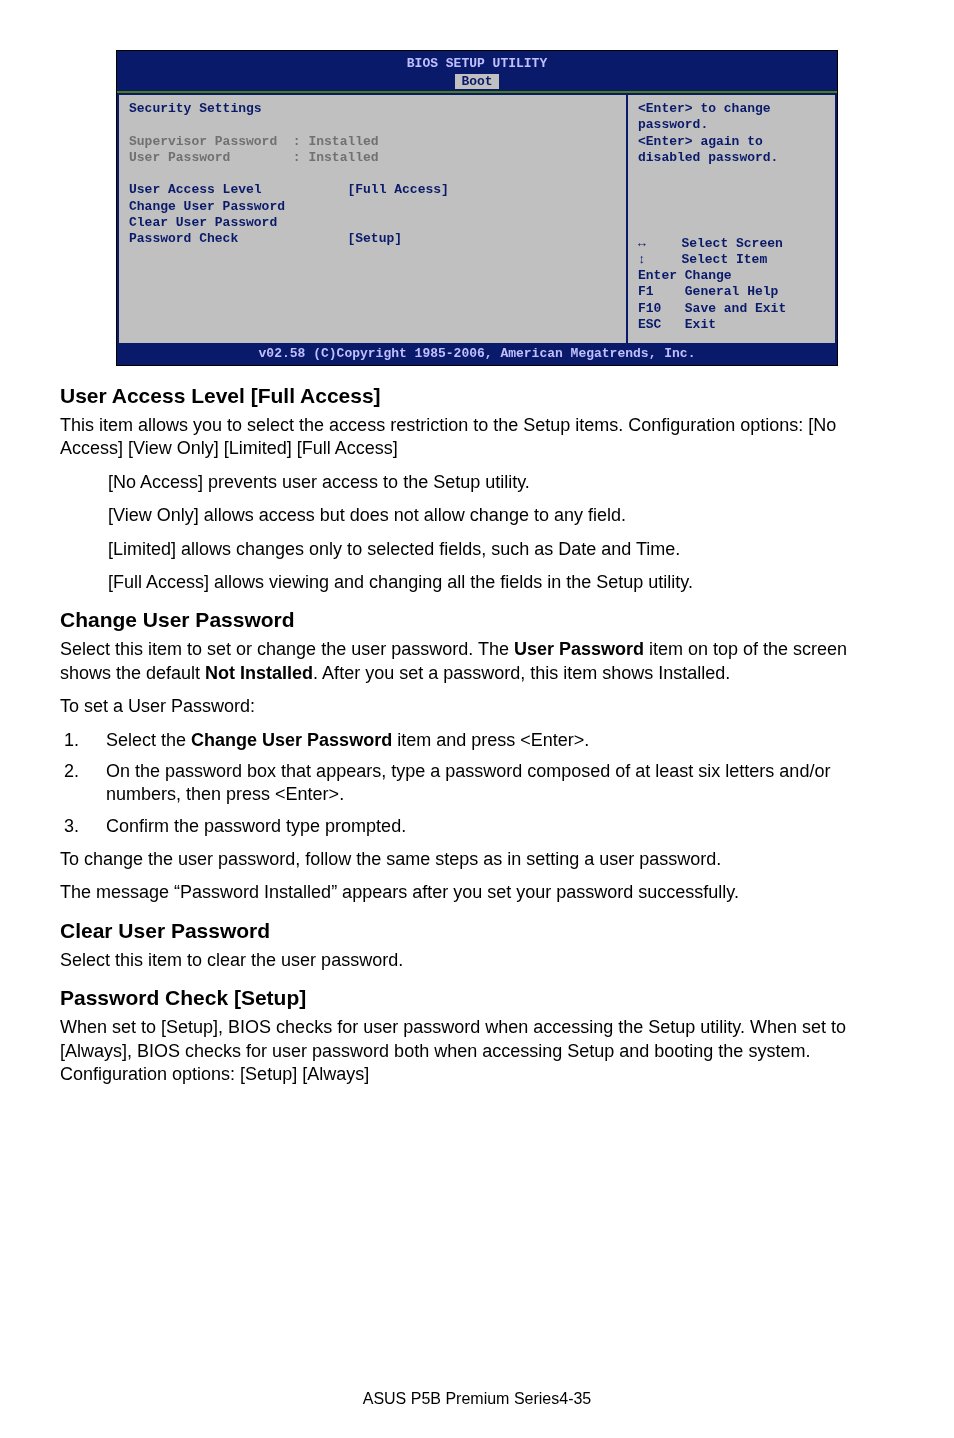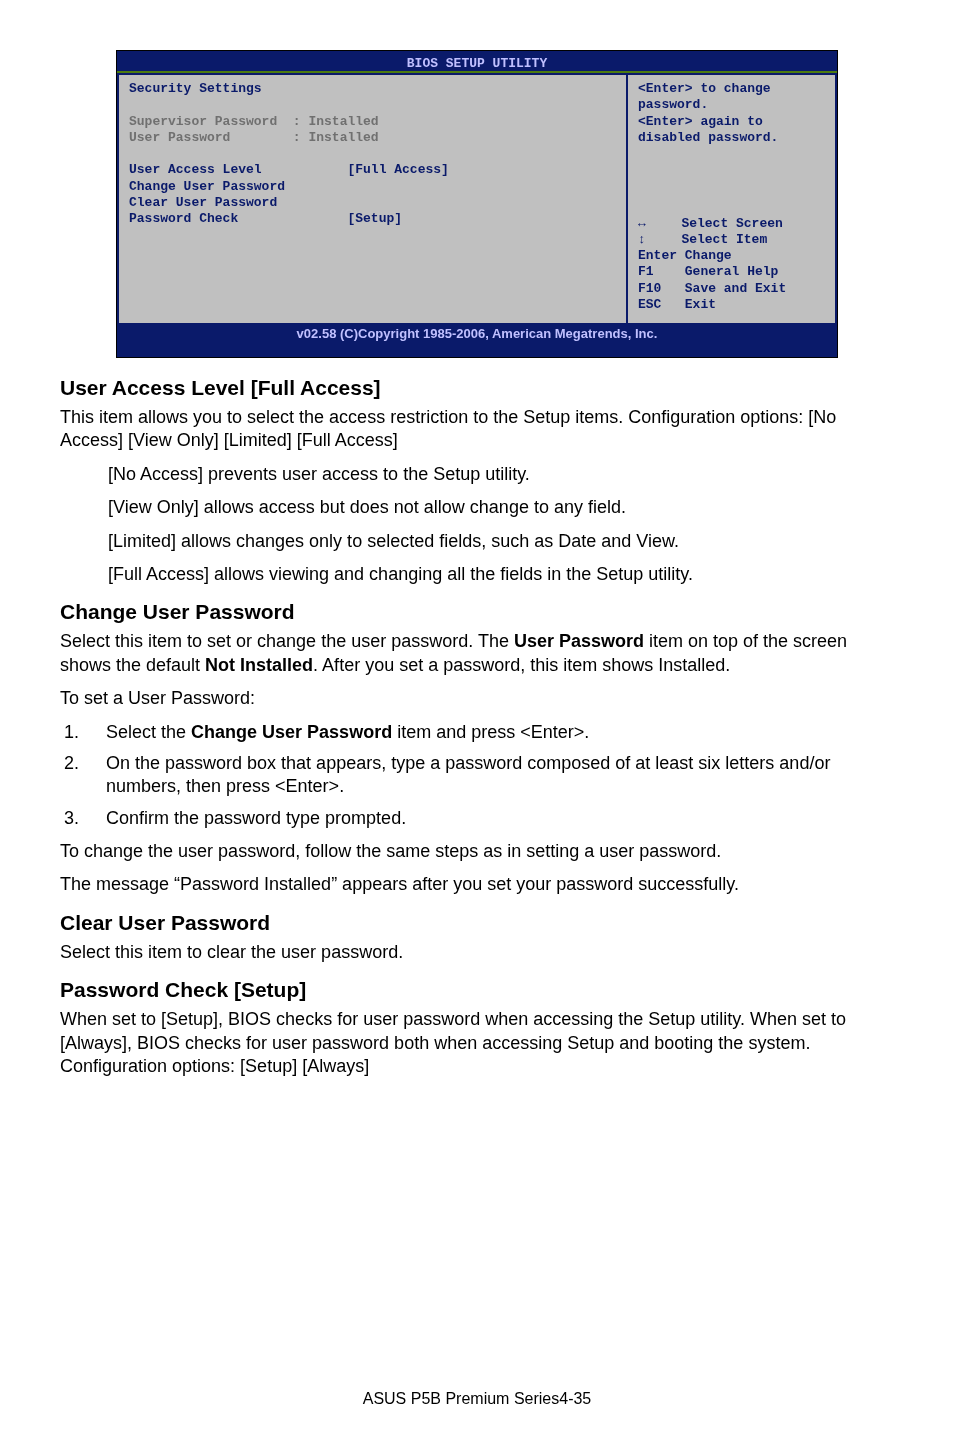--- a/index.html
+++ b/index.html
@@ -90,24 +90,24 @@
   }
   .bios-blue {
     color: #0a1a6a;
     font-weight: bold;
   }
   .bios-row { white-space: pre; line-height: 1.25; }
   .bios-footer {
     background: #0a1a6a;
     text-align: center;
     color: #c0c0ff;
-    font-family: Liberation Sans, sans-serif;
-    font-size: 13px;
-    font-weight: bold;
-    padding: 1px 0 16px 0;
+    font-family: Liberation Mono, monospace;
+    font-size: 13px;
+    font-weight: bold;
+    padding: 1px 0 4px 0;
   }
   .nav-block .bios-row { font-weight: bold; }
 
   
   .arrow { display:inline-block; width:20px; }
 
   
   h2.sec {
     font-size: 21px;
     font-weight: bold;
@@ -149,20 +149,23 @@
 </style>
 </head>
 <body>
 
 <div class="page">
   <div class="content">
 
     <div class="bios-box">
       <div class="bios-titlebar">
         <span class="bios-title">BIOS SETUP UTILITY</span>
+      </div>
+      <div class="bios-tab-row">
+        <span class="bios-tab">Boot</span>
       </div>
       <div class="bios-body">
         <div class="bios-left">
           <div class="bios-row bios-heading">Security Settings</div>
           <div class="bios-row">&nbsp;</div>
           <div class="bios-row bios-gray">Supervisor Password  : Installed</div>
           <div class="bios-row bios-gray">User Password        : Installed</div>
           <div class="bios-row">&nbsp;</div>
           <div class="bios-row bios-blue"><span>User Access Level</span>           <span>[Full Access]</span></div>
           <div class="bios-row bios-blue">Change User Password</div>
@@ -186,21 +189,21 @@
           </div>
         </div>
       </div>
       <div class="bios-footer">v02.58 (C)Copyright 1985-2006, American Megatrends, Inc.</div>
     </div>
 
     <h2 class="sec">User Access Level [Full Access]</h2>
     <p class="body">This item allows you to select the access restriction to the Setup items. Configuration options: [No Access] [View Only] [Limited] [Full Access]</p>
     <p class="indent">[No Access] prevents user access to the Setup utility.</p>
     <p class="indent">[View Only] allows access but does not allow change to any field.</p>
-    <p class="indent">[Limited] allows changes only to selected fields, such as Date and View.</p>
+    <p class="indent">[Limited] allows changes only to selected fields, such as Date and Time.</p>
     <p class="indent">[Full Access] allows viewing and changing all the fields in the Setup utility.</p>
 
     <h2 class="sec">Change User Password</h2>
     <p class="body"><span>Select this item to set or change the user password. The </span><b>User Password</b><span> item on top of the screen shows the default </span><b>Not Installed</b><span>. After you set a password, this item shows Installed.</span></p>
     <p class="body">To set a User Password:</p>
     <ol class="steps">
       <li><span>Select the </span><b>Change User Password</b><span> item and press &lt;Enter&gt;.</span></li>
       <li>On the password box that appears, type a password composed of at least six letters and/or numbers, then press &lt;Enter&gt;.</li>
       <li>Confirm the password type prompted.</li>
     </ol>

